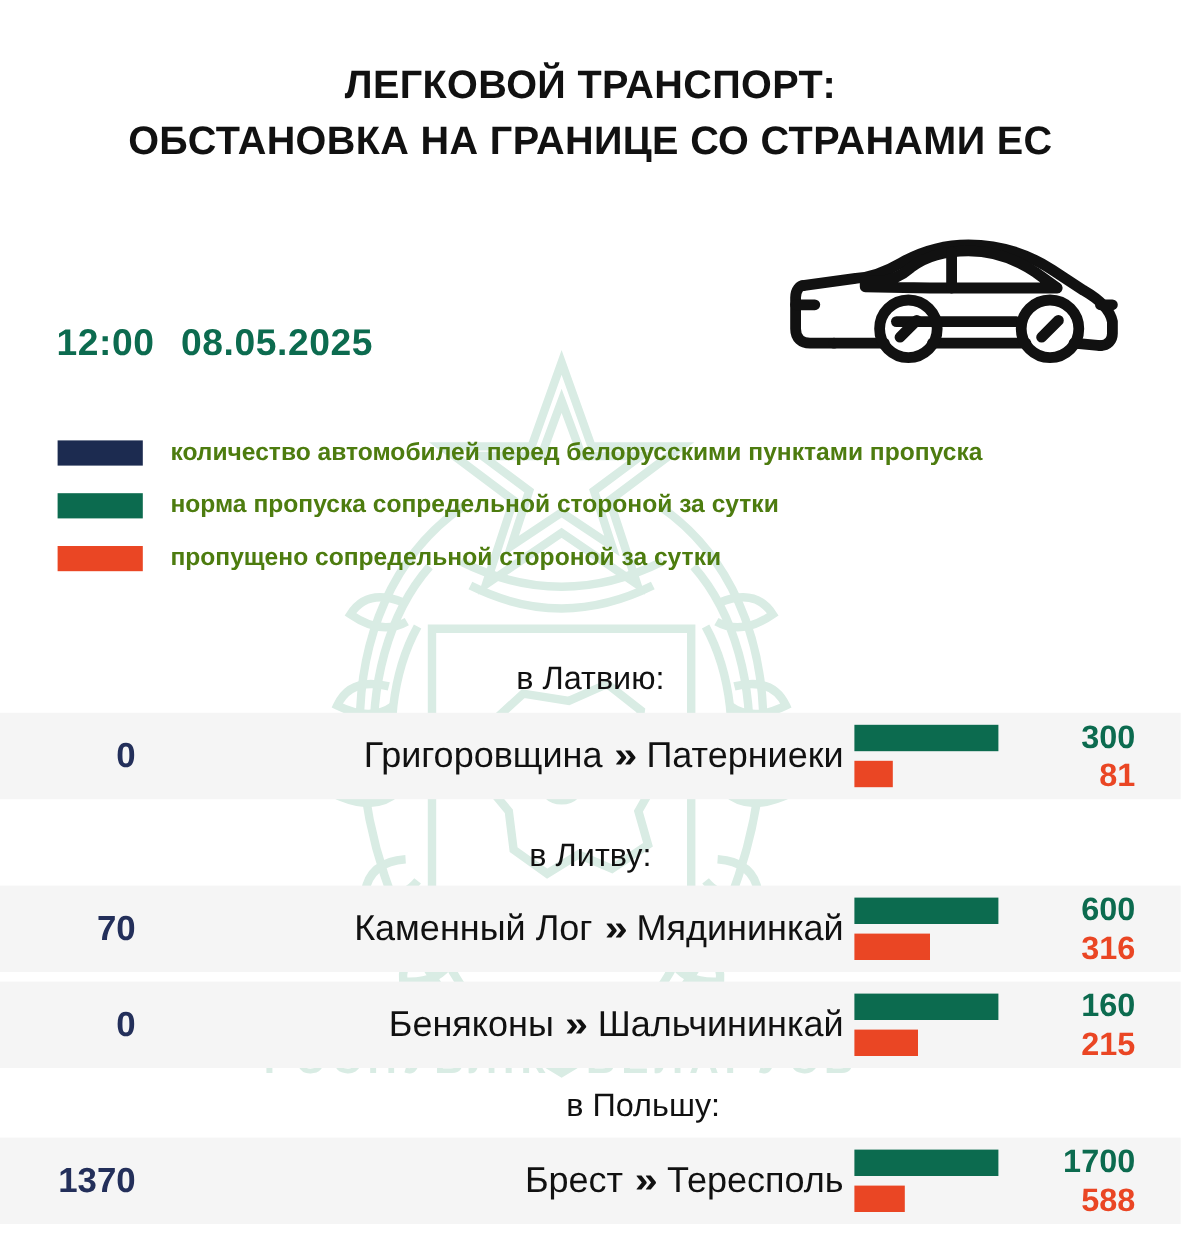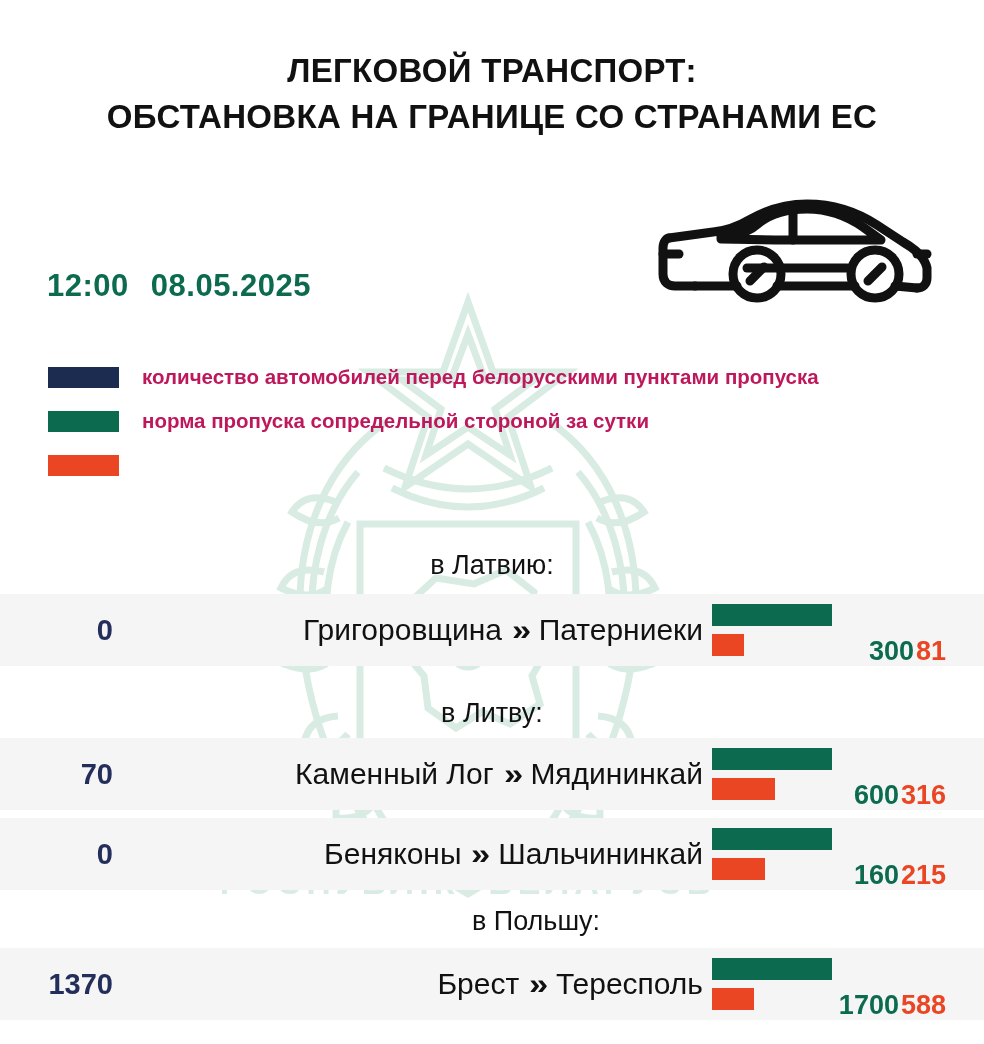--- a/index.html
+++ b/index.html
@@ -88,21 +88,21 @@
   }
   .legend-swatch {
     width: 71px;
     height: 21px;
     flex: 0 0 71px;
   }
   .legend-label {
     margin-left: 23px;
     font-size: 20.5px;
     font-weight: bold;
-    color: #be185d;
+    color: #4d7c0f;
     white-space: nowrap;
     line-height: 1;
   }
 
   
   .section-head {
     width: 984px;
     text-align: center;
     font-size: 27px;
     font-weight: normal;
@@ -169,21 +169,21 @@
   .bar-pass {
     height: 22px;
     background: #ea4624;
   }
   .data-row .vals {
     position: absolute;
     right: 38px;
     top: 0;
     height: 72px;
     display: flex;
-    flex-direction: row;
+    flex-direction: column;
     justify-content: center;
     align-items: flex-end;
     gap: 2px;
   }
   .val-norm {
     font-size: 27px;
     font-weight: bold;
     color: #0c6b4f;
     line-height: 30px;
   }
@@ -280,20 +280,21 @@
     <div class="legend-row">
       <span class="legend-swatch" style="background:#1c2b50"></span>
       <span class="legend-label">количество автомобилей перед белорусскими пунктами пропуска</span>
     </div>
     <div class="legend-row">
       <span class="legend-swatch" style="background:#0c6b4f"></span>
       <span class="legend-label">норма пропуска сопредельной стороной за сутки</span>
     </div>
     <div class="legend-row">
       <span class="legend-swatch" style="background:#ea4624"></span>
+      <span class="legend-label">пропущено сопредельной стороной за сутки</span>
     </div>
   </div>
 
   <div style="position:absolute; left:0; top:552px; width:984px;">
     <div class="section-head">в Латвию:</div>
   </div>
 
   <div class="data-row" style="position:absolute; left:0; top:594px;">
     <div class="queue">0</div>
     <div class="route">

